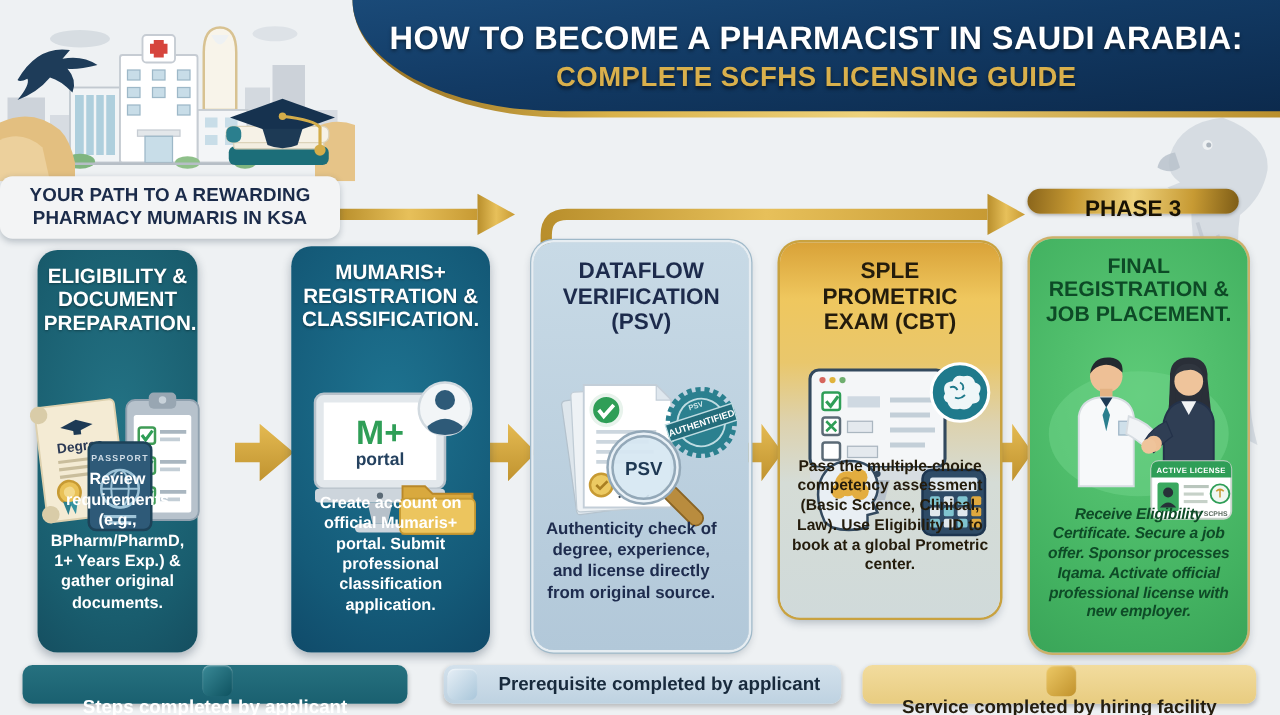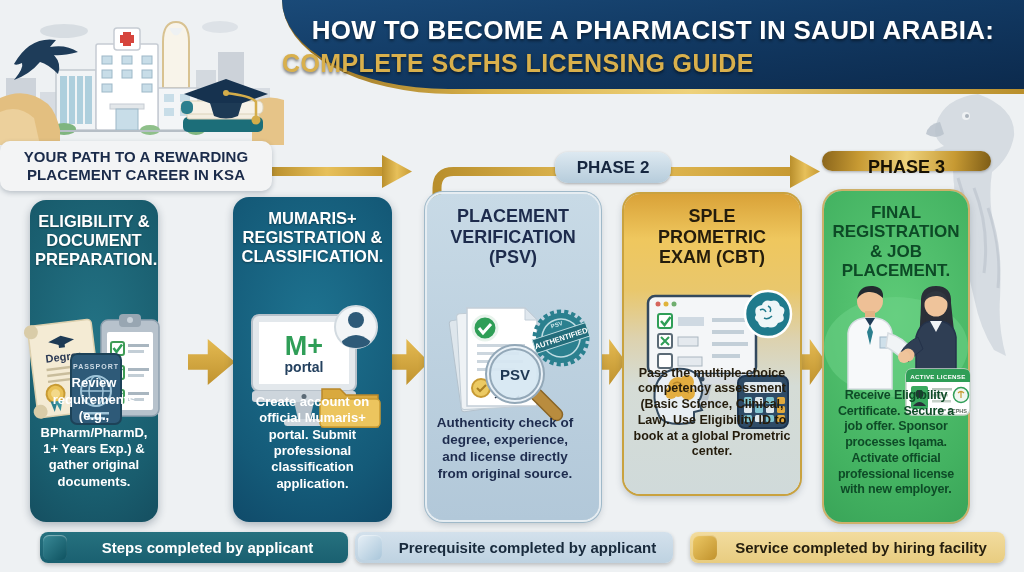--- a/index.html
+++ b/index.html
@@ -8,21 +8,21 @@
 
   
   .header{position:absolute;left:282px;right:0;top:0;height:94px;
     background:linear-gradient(90deg,#8f6a1e,#d9b24a 28%,#eed27c 55%,#b98f2c);
     border-bottom-left-radius:170px 94px;z-index:6;}
   .header-inner{position:absolute;left:0;right:0;top:0;bottom:5px;
     background:linear-gradient(173deg,#1a4a78 0%,#123a64 45%,#0c2a4d 100%);
     border-bottom-left-radius:172px 92px;}
   .title1{margin-top:15px;text-align:center;font-size:26px;font-weight:bold;color:#ffffff;
     letter-spacing:.3px;text-shadow:0 2px 3px rgba(0,0,0,.45);}
-  .title2{margin-top:3px;font-size:25px;font-weight:bold;color:#d9b04c;
+  .title2{margin-top:3px;text-align:center;font-size:22px;font-weight:bold;color:#d9b04c;
     letter-spacing:.4px;text-shadow:0 2px 3px rgba(0,0,0,.5);}
 
   
   .scene{position:absolute;left:0;top:0;width:284px;height:145px;z-index:2;}
   .caption{position:absolute;left:0;top:141px;width:272px;height:50px;background:#f3f4f5;
     border-radius:10px;box-shadow:0 2px 5px rgba(30,50,70,.25);z-index:5;
     display:flex;flex-direction:column;justify-content:center;text-align:center;
     font-size:15px;font-weight:800;color:#1b2b4a;line-height:1.22;letter-spacing:.1px;}
 
   
@@ -42,51 +42,51 @@
   .c1{left:30px;top:200px;width:128px;height:322px;
     background:radial-gradient(120% 90% at 50% 42%,#237284 0%,#195d6e 55%,#113f51 100%);}
   .c2{left:233px;top:197px;width:159px;height:325px;
     background:radial-gradient(120% 90% at 50% 40%,#1e7390 0%,#145a78 55%,#0c3c5c 100%);}
   .c3{left:427px;top:194px;width:172px;height:326px;
     background:linear-gradient(180deg,#c8dae6,#b2c8d9);
     box-shadow:0 0 0 2px #e6edf2,0 0 0 3px #9fb9c9,0 3px 8px rgba(20,40,60,.3);}
   .c4{left:624px;top:194px;width:176px;height:300px;
     background:linear-gradient(180deg,#d9a238 0%,#efc75e 15%,#e9c76c 32%,#ddd2ae 48%,#d5dcd6 64%,#d0dada 100%);
     box-shadow:0 0 0 2px #c9a23f,0 3px 8px rgba(20,40,60,.3);}
-  .c5{left:824px;top:191px;width:144px;height:331px;border-radius:18px;
+  .c5{left:824px;top:191px;width:174px;height:331px;border-radius:18px;
     background:radial-gradient(120% 85% at 50% 38%,#5ecb78 0%,#43b261 60%,#339b52 100%);
     box-shadow:0 0 0 2px #cdb06a,0 3px 8px rgba(20,40,60,.3);}
   .card-title{position:absolute;top:12px;left:5px;right:5px;text-align:center;font-weight:800;line-height:1.14;}
   .c1 .card-title,.c2 .card-title{color:#ffffff;font-size:16.5px;text-shadow:0 1px 2px rgba(0,0,0,.35);}
   .c3 .card-title{color:#1d2b4c;font-size:18px;left:12px;right:12px;}
   .c4 .card-title{color:#241c0c;font-size:18px;left:26px;right:26px;}
   .c5 .card-title{color:#0d4a26;font-size:17px;}
   .card-desc{position:absolute;text-align:center;font-weight:700;line-height:1.26;}
   .c1 .card-desc{bottom:32px;left:6px;right:6px;color:#ffffff;font-size:13px;}
   .c2 .card-desc{bottom:30px;left:6px;right:6px;color:#ffffff;font-size:13px;}
   .c3 .card-desc{bottom:38px;left:8px;right:24px;color:#1e2c4e;font-size:13.5px;}
   .c4 .card-desc{bottom:34px;left:4px;right:4px;color:#241c0c;font-size:12.5px;}
-  .c5 .card-desc{bottom:24px;left:4px;right:4px;color:#0e4b27;font-size:12.5px;letter-spacing:-.2px;}
+  .c5 .card-desc{bottom:24px;left:4px;right:4px;color:#0e4b27;font-size:12.5px;letter-spacing:-.2px;font-style:italic;}
   .card-illus{position:absolute;left:50%;transform:translateX(-50%);}
   .c1 .card-illus{top:92px;} .c2 .card-illus{top:96px;} .c3 .card-illus{top:96px;}
   .c4 .card-illus{top:90px;} .c5 .card-illus{top:84px;}
 
   
   .step-arrow{position:absolute;top:339px;height:46px;z-index:2;
     background:linear-gradient(180deg,#e4ba52,#c0932f);
     clip-path:polygon(0 33%,42% 33%,42% 0,100% 50%,42% 100%,42% 67%,0 67%);}
   .a1{left:188px;width:47px;} .a2{left:390px;width:39px;}
   .a3{left:597px;width:29px;} .a4{left:798px;width:28px;}
 
   
   .legend-pill{position:absolute;top:532px;height:31px;border-radius:8px;display:flex;align-items:center;
     box-shadow:0 2px 4px rgba(0,0,0,.22);z-index:3;}
-  .lp1{left:40px;width:308px;background:linear-gradient(180deg,#26717f,#1a6070);}
+  .lp1{left:18px;width:308px;background:linear-gradient(180deg,#26717f,#1a6070);flex-direction:column;}
   .lp2{left:355px;width:318px;background:linear-gradient(180deg,#d3e1ec,#bed2e1);}
-  .lp3{left:690px;width:315px;background:linear-gradient(180deg,#f2dc9e,#e8cc80);}
+  .lp3{left:690px;width:315px;background:linear-gradient(180deg,#f2dc9e,#e8cc80);flex-direction:column;}
   .legend-icon{width:24px;height:25px;border-radius:6px;margin-left:3px;flex:0 0 auto;
     box-shadow:inset 0 1px 1px rgba(255,255,255,.4);}
   .lp1 .legend-icon{background:linear-gradient(135deg,#3a8a97,#0e5260);}
   .lp2 .legend-icon{background:linear-gradient(135deg,#e6eff6,#a9c6da);}
   .lp3 .legend-icon{background:linear-gradient(135deg,#edc966,#c1922c);}
   .legend-label{flex:1;text-align:center;font-weight:700;font-size:15px;}
   .lp1 .legend-label{color:#ffffff;} .lp2 .legend-label{color:#182a3c;} .lp3 .legend-label{color:#251e0e;}
 
   svg text{font-family:"Liberation Sans",sans-serif;}
 </style>
@@ -177,42 +177,41 @@
 
   <div class="header">
     <div class="header-inner">
       <div class="title1">HOW TO BECOME A PHARMACIST IN SAUDI ARABIA:</div>
       <div class="title2">COMPLETE SCFHS LICENSING GUIDE</div>
     </div>
   </div>
 
   <div class="caption">
     <div>YOUR PATH TO A REWARDING</div>
-    <div>PLACEMENT CAREER IN KSA</div>
+    <div>PHARMACY MUMARIS IN KSA</div>
   </div>
 
   <svg class="phase-arrows" width="764" height="72" viewBox="0 0 764 72">
     <defs>
       <linearGradient id="gld" x1="0" y1="0" x2="1" y2="0">
         <stop offset="0" stop-color="#b98f2c"></stop>
           <stop offset="0.5" stop-color="#e7c05a"></stop>
           <stop offset="1" stop-color="#c79a33"></stop>
       </linearGradient>
     </defs>
     <g>
       <rect x="12" y="27" width="110" height="9" fill="url(#gld)"></rect>
       <polygon points="122,15 152,31.5 122,48" fill="url(#gld)"></polygon>
     </g>
     <g>
       <path d="M177,62 L177,48 Q177,31.5 193.5,31.5 L530,31.5" stroke="url(#gld)" stroke-width="9" fill="none"></path>
       <polygon points="530,15 560,31.5 530,48" fill="url(#gld)"></polygon>
     </g>
   </svg>
 
-  <div class="pill phase2">PHASE 2</div>
   <div class="pill phase3">PHASE 3</div>
 
   <div class="card c1">
     <div class="card-title">ELIGIBILITY &amp; DOCUMENT PREPARATION.</div>
     <svg class="card-illus" width="150" height="155" viewBox="0 0 150 155">
       <g>
         <rect x="82" y="28" width="58" height="96" rx="7" fill="#b7c2cc" stroke="#8fa0ae" stroke-width="1.5"></rect>
         <rect x="88" y="40" width="46" height="78" rx="2" fill="#ffffff"></rect>
         <rect x="100" y="22" width="22" height="13" rx="4" fill="#98a6b2"></rect>
         <circle cx="111" cy="28" r="3" fill="#c8d2da"></circle>
@@ -277,21 +276,21 @@
       </g>
       <g>
         <path d="M84,96 L102,96 L108,102 L140,102 L140,134 L84,134 Z" fill="#d9a93e" stroke="#b9882a" stroke-width="1.5"></path>
         <rect x="82" y="106" width="60" height="28" rx="4" fill="#ecc55e" stroke="#c79a33" stroke-width="1.5"></rect>
       </g>
     </svg>
     <div class="card-desc">Create account on official Mumaris+ portal. Submit professional classification application.</div>
   </div>
 
   <div class="card c3">
-    <div class="card-title">PLACEMENT VERIFICATION (PSV)</div>
+    <div class="card-title">DATAFLOW VERIFICATION (PSV)</div>
     <svg class="card-illus" width="160" height="150" viewBox="0 0 160 150">
       <g>
         <rect x="22" y="26" width="66" height="92" rx="3" transform="rotate(-8 55 72)" fill="#dee6ec" stroke="#b4c2cd" stroke-width="1"></rect>
         <rect x="26" y="22" width="68" height="96" rx="3" transform="rotate(-3 60 70)" fill="#eef2f5" stroke="#c0ccd5" stroke-width="1"></rect>
         <path d="M34,18 L92,18 L104,30 L104,116 L34,116 Z" fill="#ffffff" stroke="#c3ced8" stroke-width="1.5"></path>
         <path d="M92,18 L92,30 L104,30 Z" fill="#dfe7ee" stroke="#c3ced8" stroke-width="1"></path>
         <rect x="44" y="54" width="48" height="3" fill="#ccd6de"></rect>
         <rect x="44" y="62" width="42" height="3" fill="#ccd6de"></rect>
         <rect x="44" y="70" width="46" height="3" fill="#ccd6de"></rect>
         <rect x="44" y="78" width="38" height="3" fill="#ccd6de"></rect>

